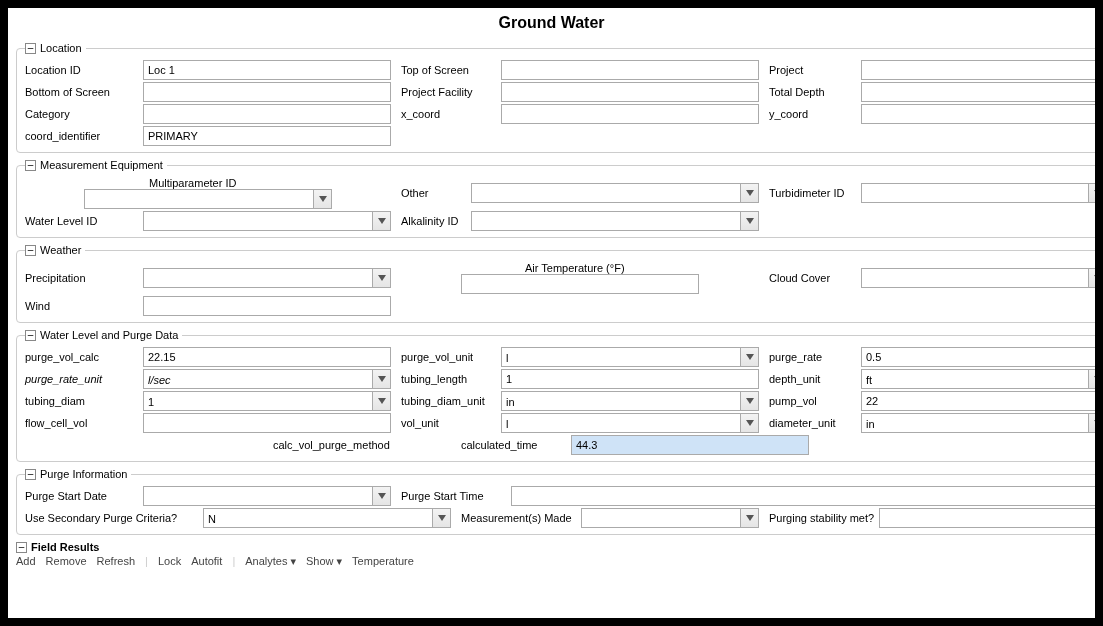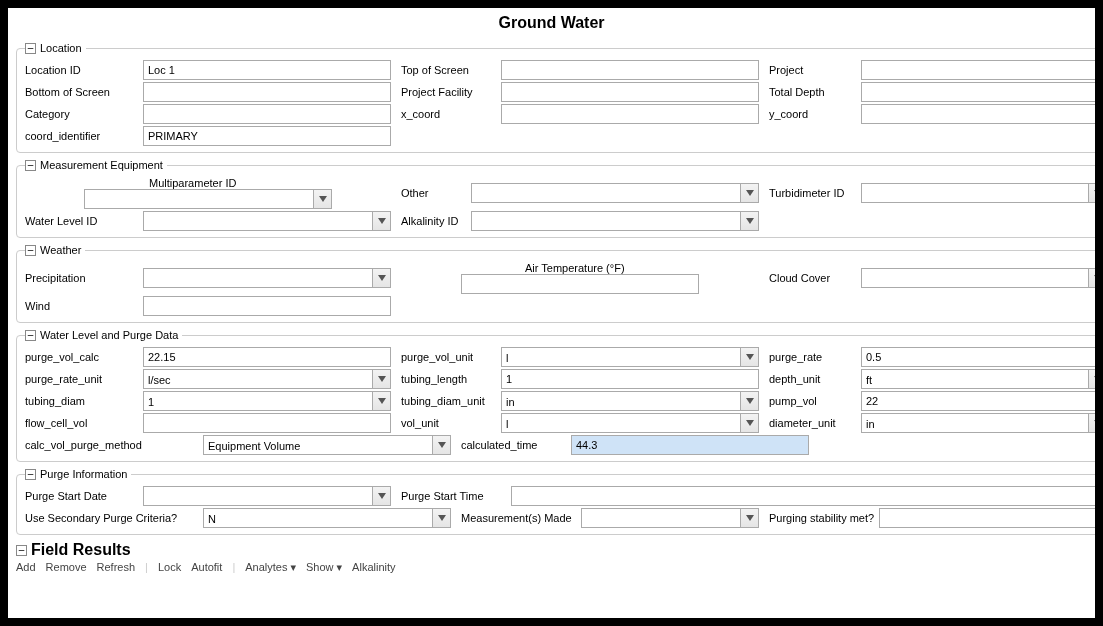--- a/index.html
+++ b/index.html
@@ -320,21 +320,21 @@
               </span>
           </div>
         </div>
       </div>
       <div class="field" style="flex:1;">
         <label class="c-lab-3">purge_rate</label>
         <div class="ctrl c-in-3"><input type="text" value="0.5" style=""></div>
       </div>
     </div>
     <div class="row">
-      <div class="field" style="width:366px;">
+      <div class="field" style="width:366px;font-style:italic;">
         <label class="c-lab-1">purge_rate_unit</label>
         <div class="ctrl c-in-1">
           <div class="select">
             <span class="sel-text">l/sec</span>
             <span class="sel-arrow">
                 <svg viewBox="0 0 8 6">
                   <path d="M0 0 L8 0 L4 6 Z" fill="#555"></path>
                 </svg>
               </span>
           </div>
@@ -418,30 +418,20 @@
                   <path d="M0 0 L8 0 L4 6 Z" fill="#555"></path>
                 </svg>
               </span>
           </div>
         </div>
       </div>
     </div>
     <div class="row">
       <div class="field" style="width:426px;justify-content:flex-end;">
         <label style="width:178px;">calc_vol_purge_method</label>
-        <div class="ctrl" style="width:248px;">
-          <div class="select">
-            <span class="sel-text">Equipment Volume</span>
-            <span class="sel-arrow">
-                <svg viewBox="0 0 8 6">
-                  <path d="M0 0 L8 0 L4 6 Z" fill="#555"></path>
-                </svg>
-              </span>
-          </div>
-        </div>
       </div>
       <div class="field highlight" style="width:348px;">
         <label style="width:90px;">calculated_time</label>
         <div class="ctrl" style="width:258px;padding-left:20px;"><input type="text" value="44.3" style=""></div>
       </div>
     </div>
   </fieldset>
 
   <fieldset class="group">
     <legend>
@@ -496,27 +486,27 @@
       </div>
       <div class="field" style="flex:1;">
         <label style="width:110px;">Purging stability met?</label>
         <div class="ctrl" style="width:228px;"><input type="text" value="" style=""></div>
       </div>
     </div>
   </fieldset>
 
   <div style="display:flex;align-items:center;gap:4px;margin-top:2px;">
     <span class="collapse-btn">–</span>
-    <span style="font-weight:bold;font-size:16px;">Field Results</span>
+    <span style="font-weight:bold;font-size:11px;">Field Results</span>
   </div>
   <div class="toolbar">
     <span>Add</span>
     <span>Remove</span>
     <span>Refresh</span>
     <span style="color:#ccc;">|</span>
     <span>Lock</span>
     <span>Autofit</span>
     <span style="color:#ccc;">|</span>
     <span>Analytes ▾</span>
     <span>Show ▾</span>
-    <span>Alkalinity</span>
+    <span>Temperature</span>
   </div>
 </div>
 
 </body></html>

